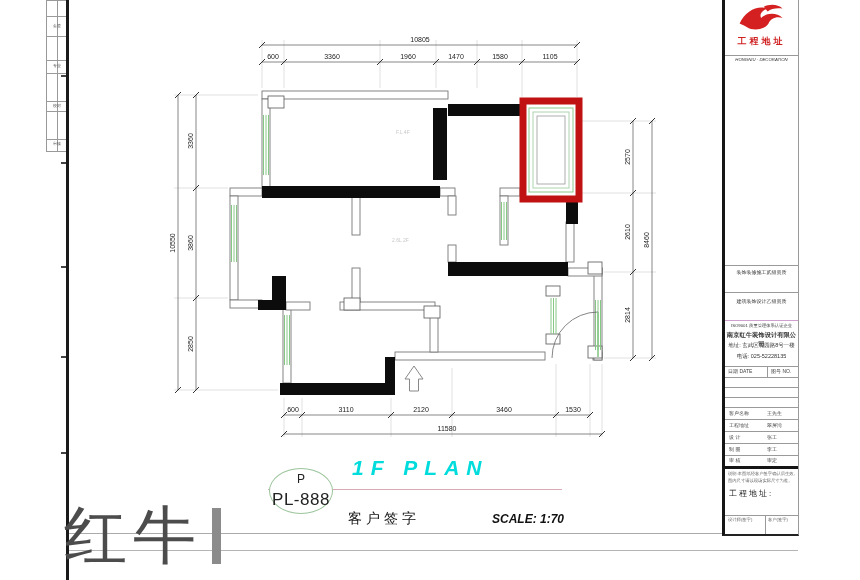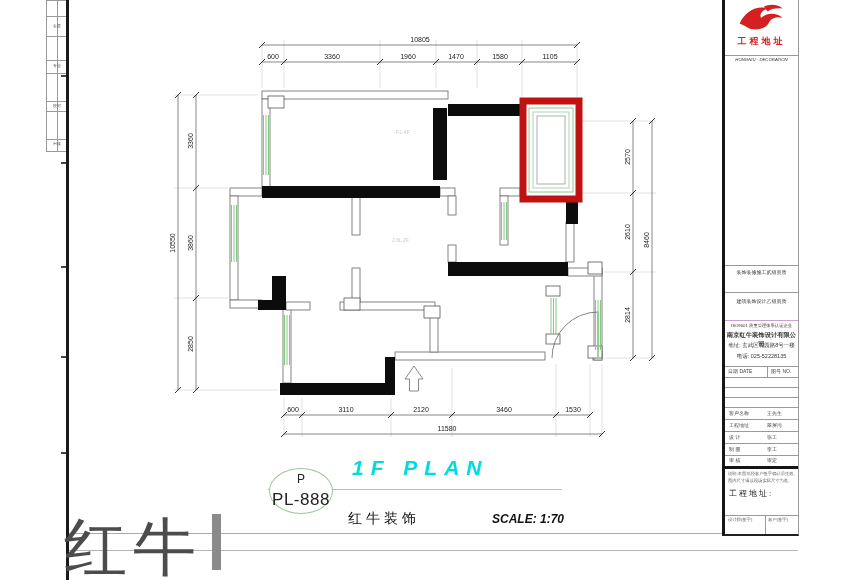--- a/index.html
+++ b/index.html
@@ -231,25 +231,25 @@
       <text x="392" y="242">2.6L 2F</text>
     </g>
   </svg>
 
   <div class="abs" style="left:268px;top:489px;width:294px;height:1px;background:#d8aab4;z-index:1;"></div>
   <div class="abs" style="left:269px;top:468px;width:62px;height:44px;border:1.2px solid #9cc49c;border-radius:50%;background:#fff;z-index:2;">
     <div class="abs" style="top:3px;width:100%;text-align:center;font-size:12px;color:#222;">P</div>
     <div class="abs" style="bottom:3px;width:100%;text-align:center;font-size:17px;letter-spacing:0.5px;color:#222;">PL-888</div>
   </div>
   <div class="abs" style="left:352px;top:456px;font-size:21px;font-weight:bold;letter-spacing:7px;color:#00dcdc;z-index:2;font-style:italic;">1F PLAN</div>
-  <div class="abs" style="left:348px;top:510px;font-size:14px;letter-spacing:4px;color:#111;z-index:2;">红牛装饰</div>
+  <div class="abs" style="left:348px;top:510px;font-size:14px;letter-spacing:4px;color:#111;z-index:2;">客户签字</div>
   <div class="abs" style="left:492px;top:512px;font-size:12px;font-style:italic;font-weight:bold;color:#111;z-index:2;">SCALE: 1:70</div>
 
   <div class="wm">
-    <span class="cjk" style="color:#4c4c4c;margin-top:12px;">红牛</span>
+    <span class="cjk" style="color:#4c4c4c;">红牛</span>
     <span class="abs" style="position:static;display:inline-block;width:9px;height:56px;background:#8b8b8b;"></span>
   </div>
 
   <div class="tb">
 
     <div class="abs" style="top:0;width:100%;height:55px;border-bottom:1px solid #999;text-align:center;">
       <svg width="56" height="28" viewBox="0 0 56 30" style="margin-top:3px;">
         <path fill="#d42020" d="M4 22 C10 8 24 2 34 6 C28 8 25 12 27 16 C33 10 44 10 50 16 C43 14 37 17 35 22 C31 29 18 30 12 26 C9 24 6 23 4 22 Z"></path>
         <path fill="#d42020" d="M30 4 C36 1 45 1 50 6 C44 5 38 6 34 9 Z"></path>
       </svg>

